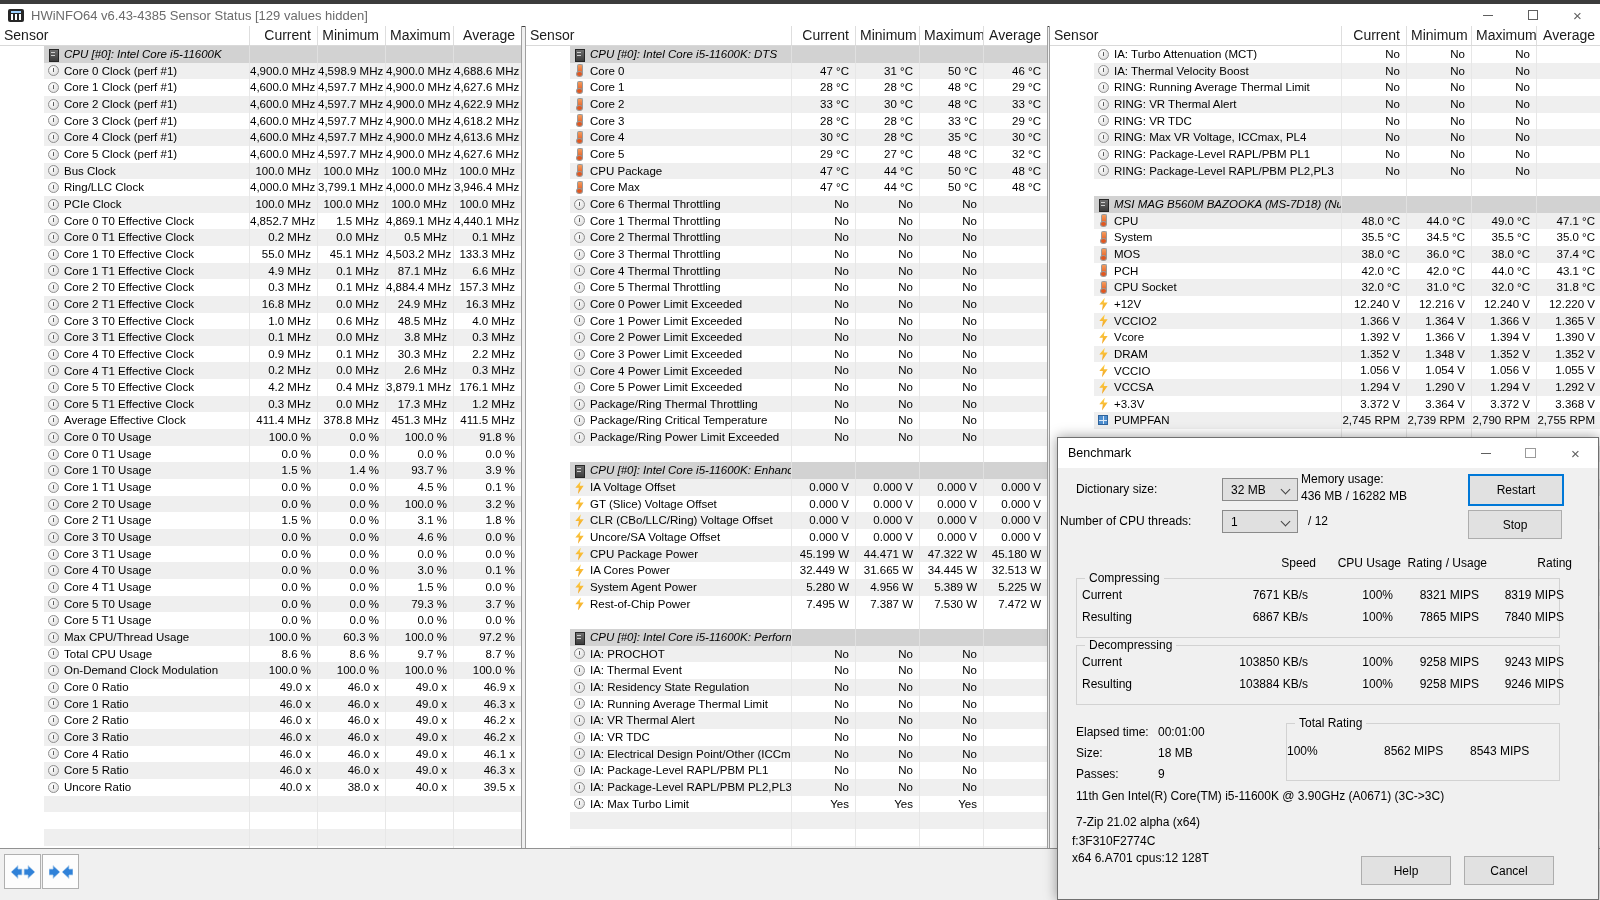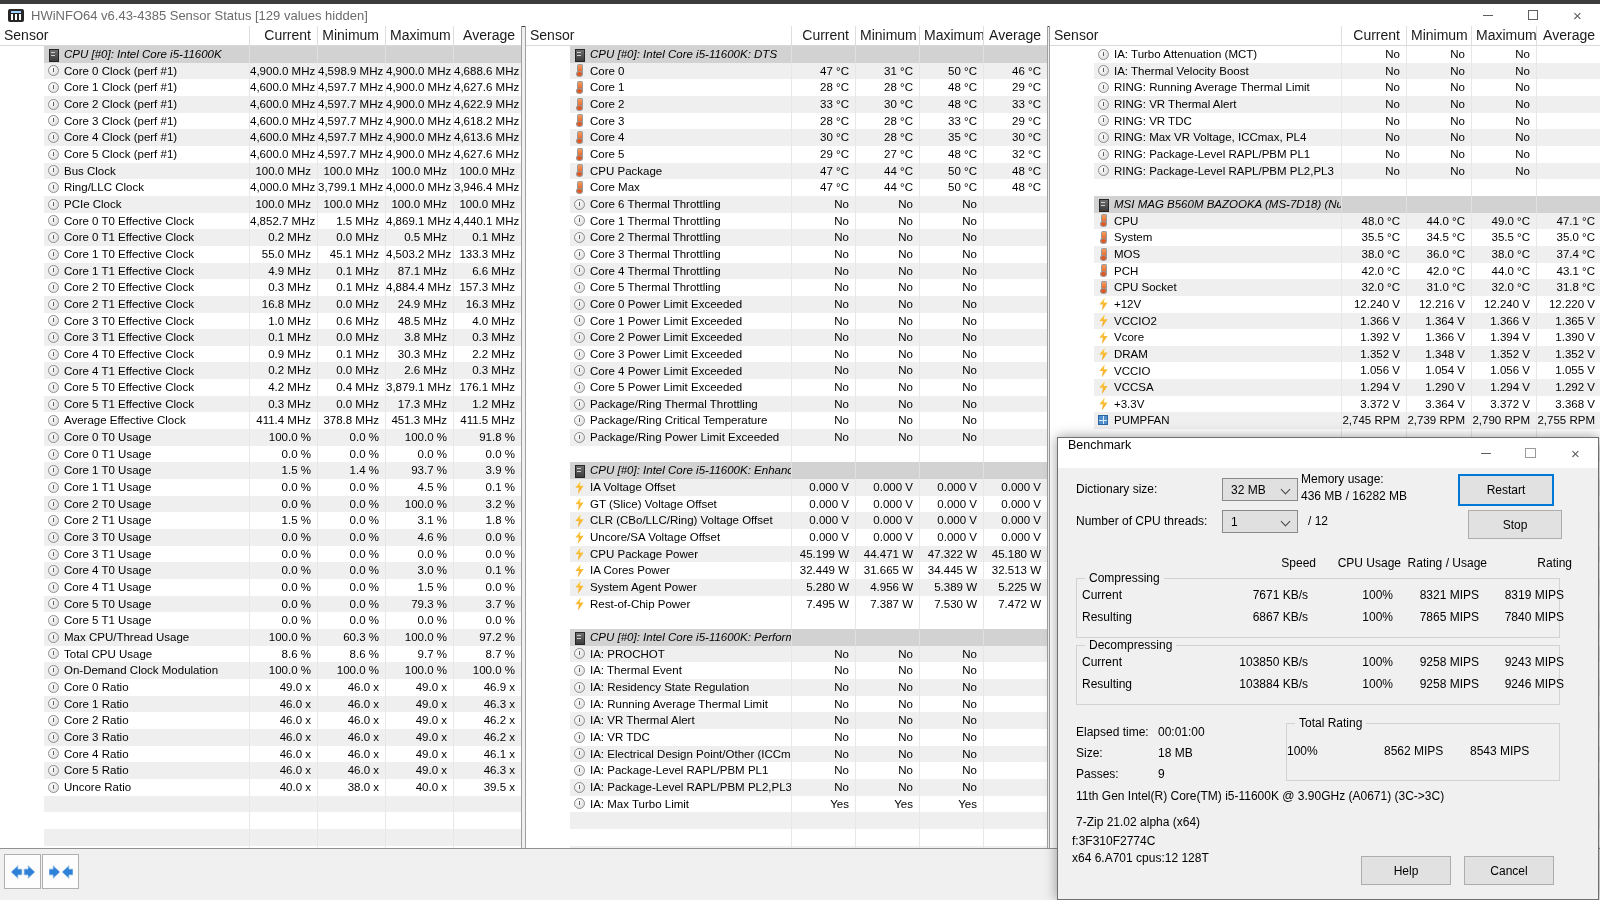--- a/index.html
+++ b/index.html
@@ -64,21 +64,21 @@
   .ic-chip::after{content:"";position:absolute;left:4px;top:4px;width:4px;height:1px;background:#cfcfcf;
       box-shadow:0 3px 0 #cfcfcf;}
   
   .footer{position:absolute;left:0;top:848px;width:1600px;height:52px;background:#f0f0f0;border-top:1px solid #919191;}
   .tb-btn{position:absolute;top:5px;width:35px;height:33px;background:#fdfdfd;border:1px solid #b0b0b0;
           display:flex;align-items:center;justify-content:center;}
   .tb-btn.b1{left:4px;} .tb-btn.b2{left:42px;}
   
   .bench{position:absolute;left:1057px;top:437px;width:540px;height:461px;background:#f0f0f0;
          border:1px solid #707070;box-shadow:0 0 12px rgba(0,0,0,.4);font-size:12px;color:#000;}
-  .bench-title{position:absolute;left:0;top:0;right:0;height:30px;background:#ffffff;display:flex;align-items:flex-start;}
+  .bench-title{position:absolute;left:0;top:0;right:0;height:30px;background:#ffffff;display:flex;align-items:center;}
   .bench-title .t{margin-left:10px;font-size:12.5px;color:#000;}
   .bench-cap{margin-left:auto;display:flex;height:30px;}
   .bench-cap .cap-btn{height:30px;}
   .max-glyph{width:9px;height:8px;border:1px solid #9a9a9a;}
   .b-label{position:absolute;white-space:nowrap;}
   .combo{position:absolute;width:76px;height:23px;background:#e0e0e0;border:1px solid #8a8a8a;
          display:flex;align-items:center;padding-left:8px;box-sizing:border-box;}
   .combo .chev{position:absolute;right:8px;top:7px;width:6px;height:6px;border-right:1px solid #444;
          border-bottom:1px solid #444;transform:rotate(45deg);}
   .btn{position:absolute;background:#e1e1e1;border:1px solid #adadad;display:flex;align-items:center;
@@ -1539,25 +1539,25 @@
       </div>
     </div>
 
     <div class="b-label" style="left:18px;top:44px;">Dictionary size:</div>
     <div class="combo" style="left:164px;top:40px;">
       <span>32 MB</span>
       <span class="chev"></span>
     </div>
     <div class="b-label" style="left:243px;top:34px;">Memory usage:</div>
     <div class="b-label" style="left:243px;top:51px;">436 MB / 16282 MB</div>
-    <div class="btn focus" style="left:400px;top:36px;width:92px;height:28px;">
+    <div class="btn focus" style="left:410px;top:36px;width:92px;height:28px;">
         <span>Restart</span>
       </div>
 
-    <div class="b-label" style="left:18px;top:76px;text-align:center;">Number of CPU threads:</div>
+    <div class="b-label" style="left:2px;top:76px;text-align:center;">Number of CPU threads:</div>
     <div class="combo" style="left:164px;top:72px;">
       <span>1</span>
       <span class="chev"></span>
     </div>
     <div class="b-label" style="left:250px;top:76px;">/ 12</div>
     <div class="btn" style="left:410px;top:72px;width:92px;height:27px;">
         <span>Stop</span>
       </div>
 
     <div class="bench-grid" style="position:absolute;left:18px;top:118px;width:484px;">

